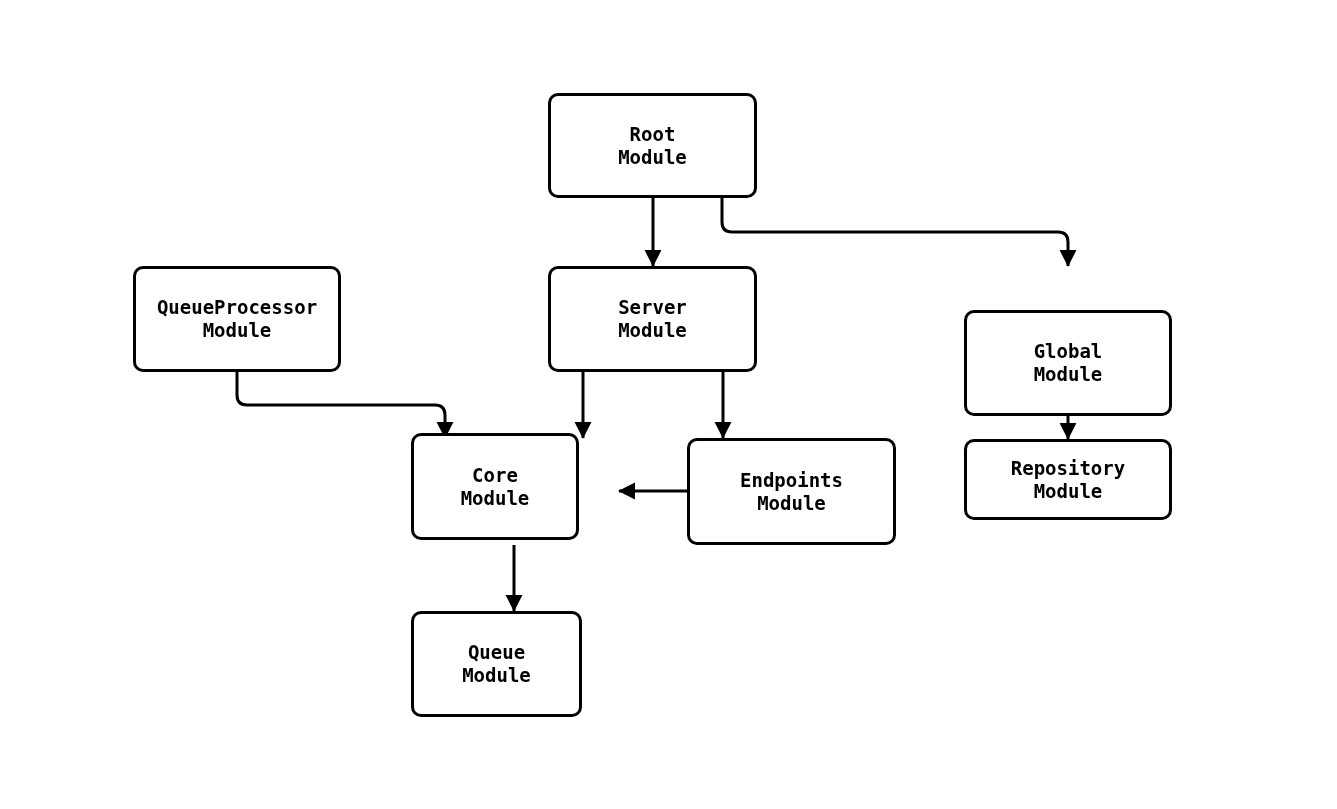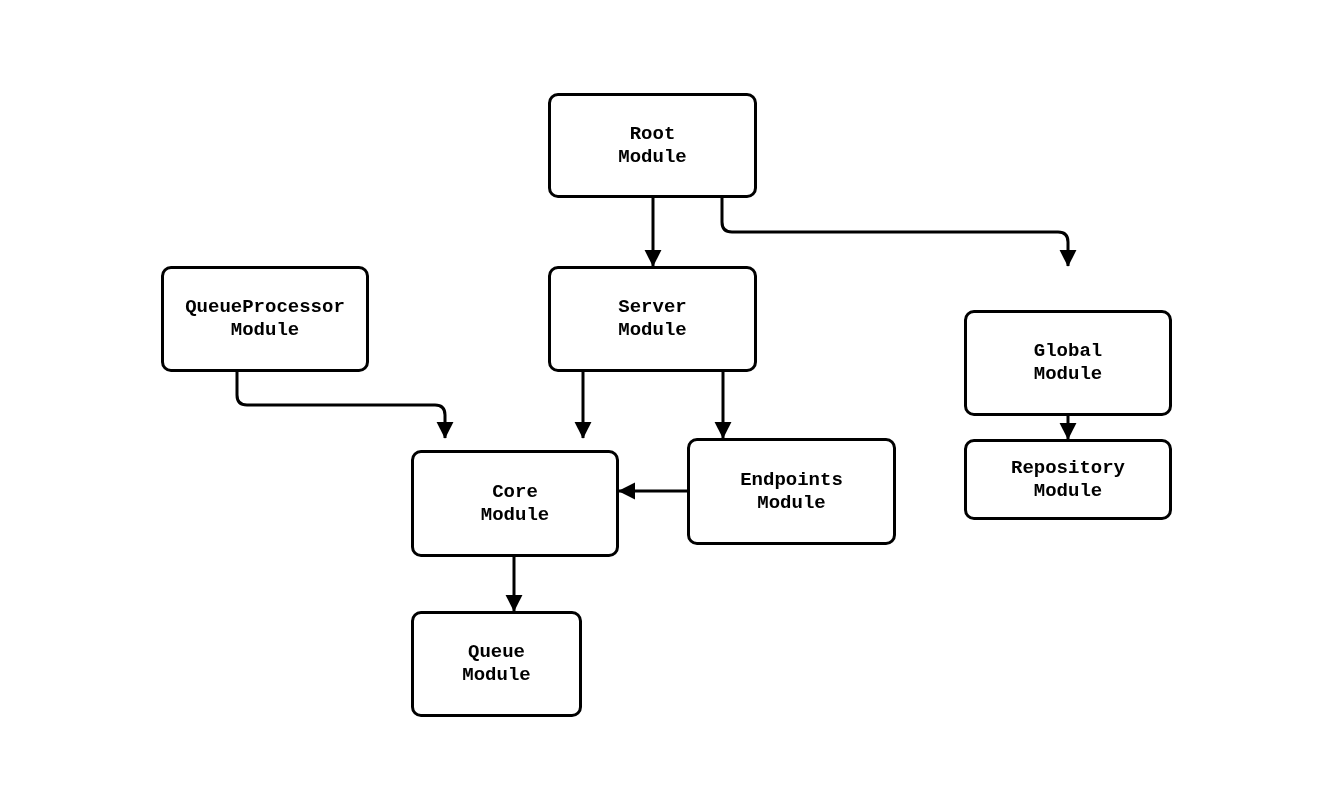--- a/index.html
+++ b/index.html
@@ -29,21 +29,20 @@
   }
   .node {
     position: absolute;
     box-sizing: border-box;
     background: #ffffff;
     border: 3px solid #000000;
     border-radius: 10px;
     display: flex;
     align-items: center;
     justify-content: center;
-    font-family: Liberation Mono, monospace;
   }
   .node-label {
     font-weight: bold;
     font-size: 19px;
     line-height: 23px;
     color: #000000;
     text-align: center;
     white-space: pre-line;
   }
 </style>
@@ -66,36 +65,36 @@
       <path d="M687,491 L619,491" class="edge" marker-end="url(#arrow)"></path>
       <path d="M1068,372 L1068,439" class="edge" marker-end="url(#arrow)"></path>
       <path d="M514,545 L514,611" class="edge" marker-end="url(#arrow)"></path>
     </svg>
 
   <div class="node" style="left: 548px; top: 93px; width: 209px; height: 105px;">
     <span class="node-label">Root
 Module</span>
   </div>
 
-  <div class="node" style="left: 133px; top: 266px; width: 208px; height: 106px; margin-left: 28px;">
+  <div class="node" style="left: 133px; top: 266px; width: 208px; height: 106px;">
     <span class="node-label">QueueProcessor
 Module</span>
   </div>
 
   <div class="node" style="left: 548px; top: 266px; width: 209px; height: 106px; justify-content: center;">
     <span class="node-label">Server
 Module</span>
   </div>
 
   <div class="node" style="left: 964px; top: 266px; width: 208px; height: 106px; margin-top: 44px;">
     <span class="node-label">Global
 Module</span>
   </div>
 
-  <div class="node" style="left: 411px; top: 450px; width: 208px; height: 107px;">
+  <div class="node" style="left: 411px; top: 433px; width: 168px; height: 107px;">
     <span class="node-label">Core
 Module</span>
   </div>
 
   <div class="node" style="left: 687px; top: 438px; width: 209px; height: 107px;">
     <span class="node-label">Endpoints
 Module</span>
   </div>
 
   <div class="node" style="left: 964px; top: 439px; width: 208px; height: 81px;">

